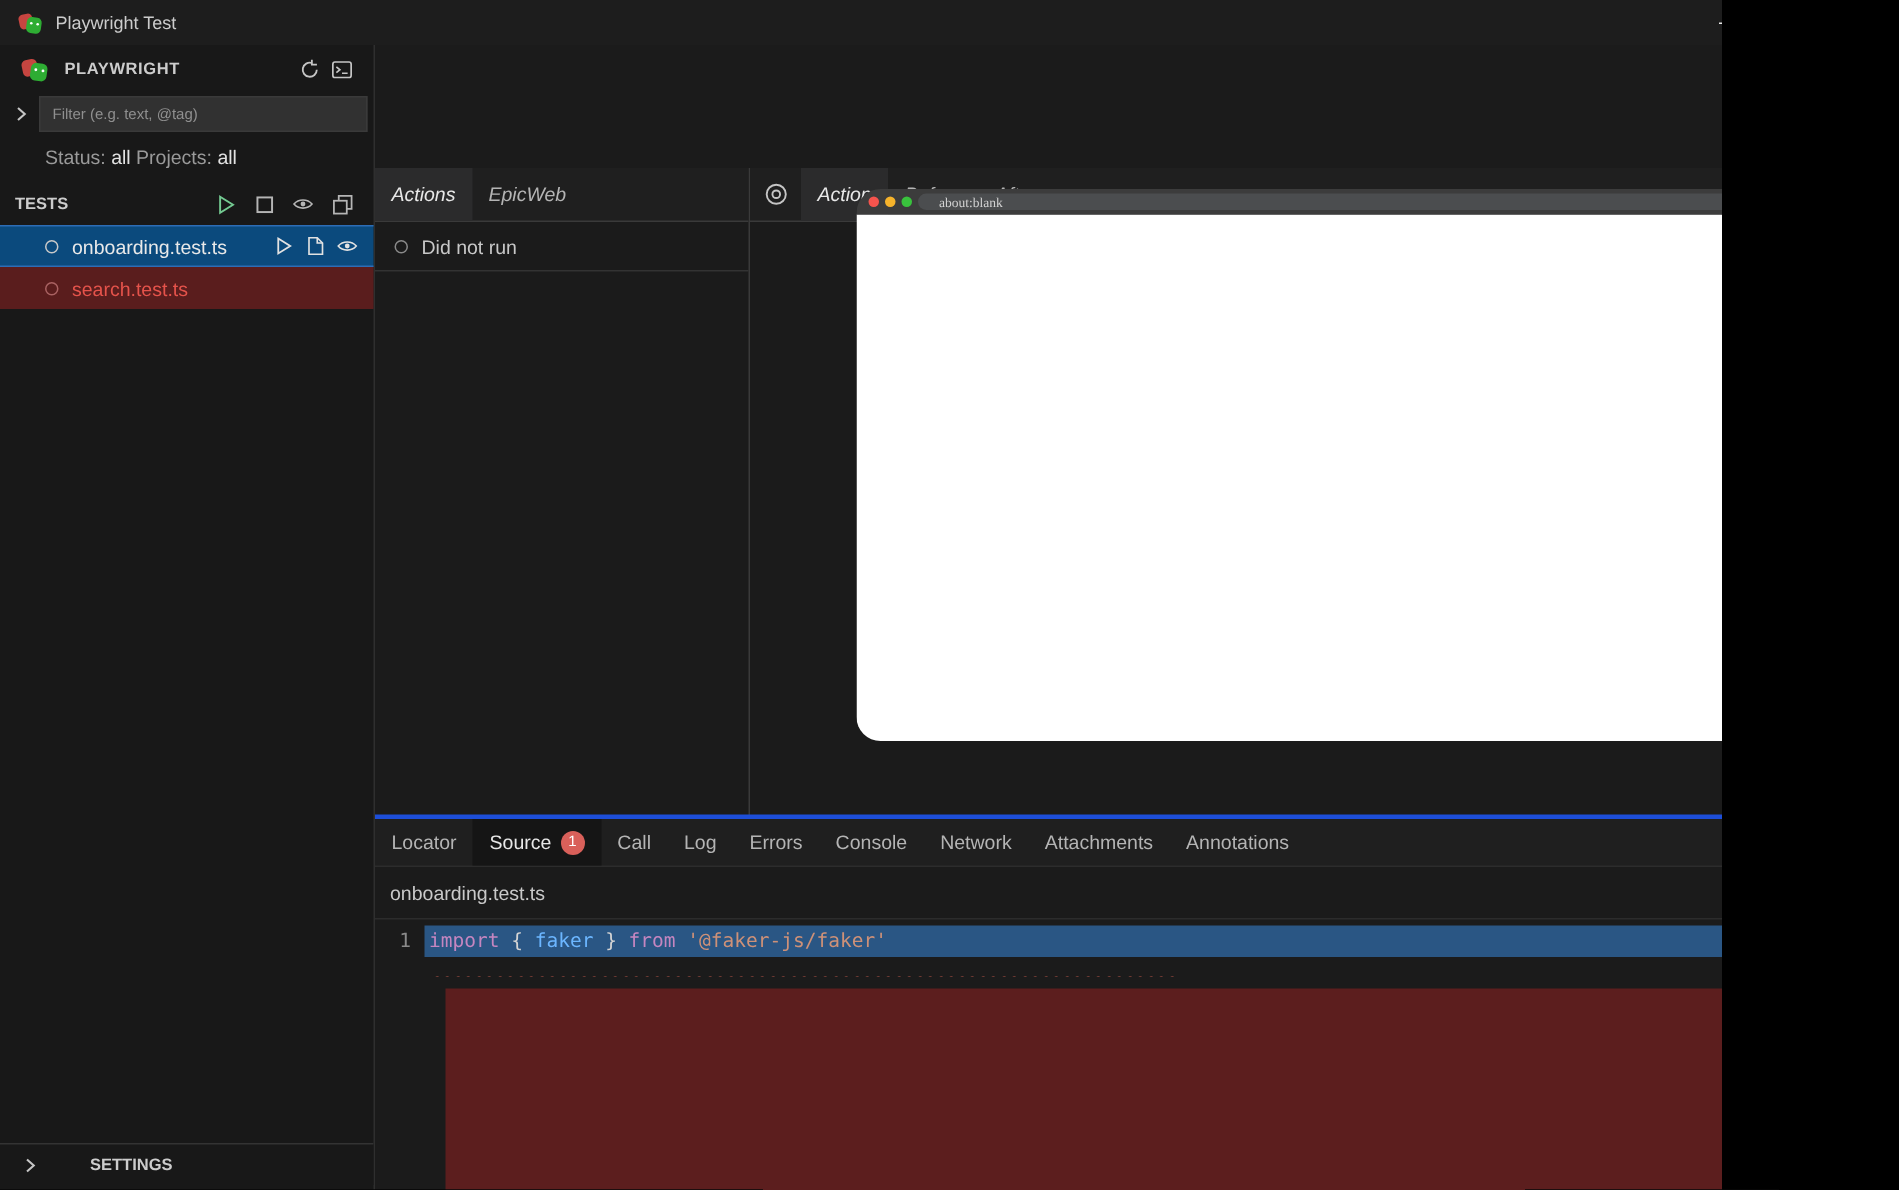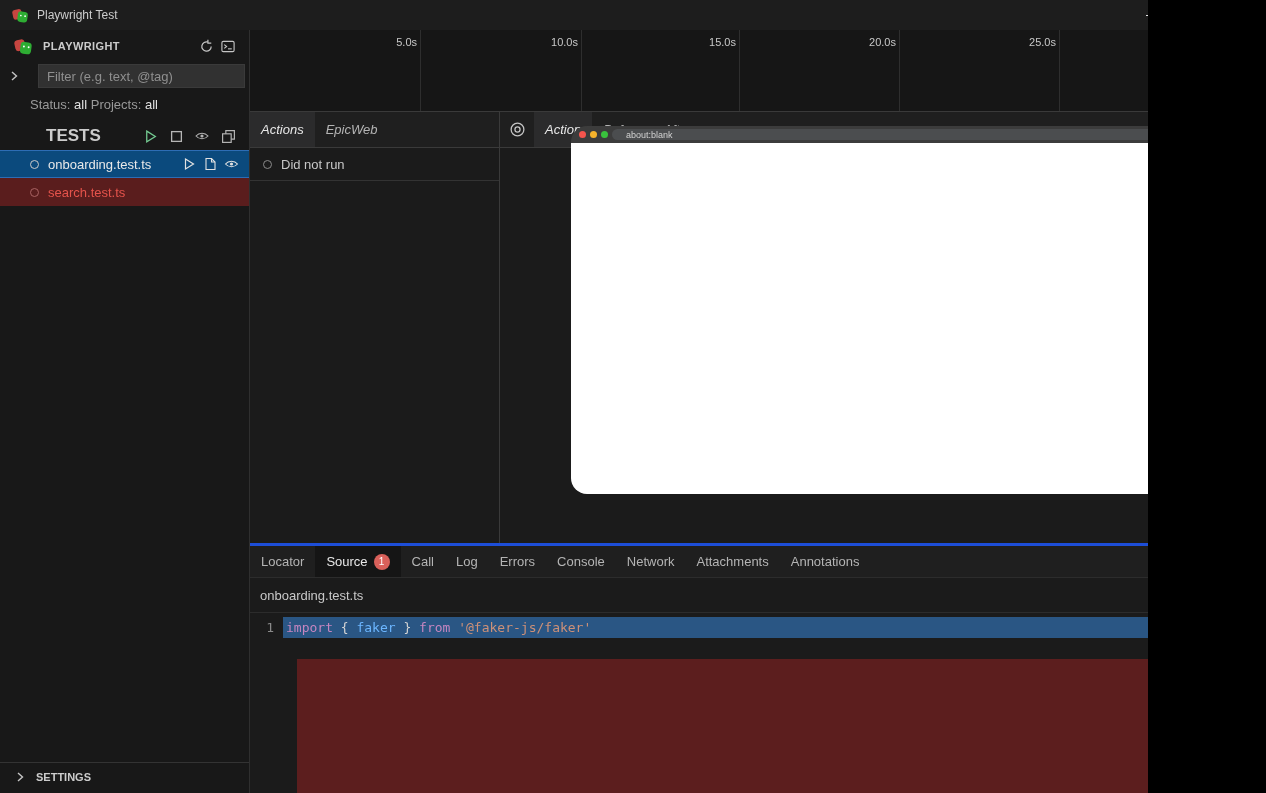--- a/index.html
+++ b/index.html
@@ -21,37 +21,37 @@
   .min-glyph { width:11px; height:1px; background:#e8e8e8; }
   .max-glyph { width:10px; height:10px; border:1px solid #e8e8e8; }
 
   
   .sidebar { position:absolute; left:0; top:30px; width:250px; height:763px;
     background:#181818; border-right:1px solid #2f2f2f; }
   .sb-header { height:32px; display:flex; align-items:center; padding:0 10px 0 14px; }
   .sb-header .label { font-size:11px; font-weight:bold; letter-spacing:.4px; color:#cccccc; margin-left:10px; flex:1; }
   .sb-icon-btn { width:22px; height:22px; display:flex; align-items:center; justify-content:center; border-radius:4px; }
   .filter-row { display:flex; align-items:center; padding:2px 4px 2px 8px; }
-  .filter-input { flex:1; margin-left:18px; height:24px; background:#313131; border:1px solid #3a3a3a;
-    color:#cccccc; font-size:13px; padding:0 8px; outline:none; font-family:"Liberation Sans",sans-serif; }
+  .filter-input { flex:1; margin-left:6px; height:24px; background:#313131; border:1px solid #3a3a3a;
+    color:#cccccc; font-size:10px; padding:0 8px; outline:none; font-family:"Liberation Sans",sans-serif; }
   .filter-input::placeholder { color:#8f8f8f; }
   .status-row { padding:7px 8px 6px 30px; font-size:13px; color:#9a9a9a; }
   .status-row b { color:#e2e2e2; font-weight:normal; }
   .tests-header { height:28px; display:flex; align-items:center; padding:0 10px; margin-top:4px; }
-  .tests-header .label { font-size:17px; font-weight:bold; color:#cccccc; flex:1;margin-left:36px; }
+  .tests-header .label { font-size:11px; font-weight:bold; color:#cccccc; flex:1; }
   .tests-toolbar { display:flex; gap:4px; }
   .test-row { height:28px; display:flex; align-items:center; padding-left:30px; position:relative; }
   .test-row .ring { width:9px; height:9px; border-radius:50%; border:1.5px solid #c9c9c9; margin-right:9px; flex:none; }
   .test-row .name { flex:1; }
   .test-row.selected { background:#0b4a7d; border-top:1px solid #2d6db5; border-bottom:1px solid #2d6db5; color:#e9e9e9; }
   .test-row.failed { background:#5a1d1d; color:#e5534b; }
   .test-row.failed .ring { border-color:#a96262; }
   .row-icons { display:flex; gap:7px; padding-right:10px; }
   .settings-row { position:absolute; left:0; bottom:3px; width:249px; height:28px;
-    border-top:1px solid #333; display:flex; align-items:center; padding-left:14px; background:#181818; }
+    border-top:1px solid #333; display:flex; align-items:center; padding-left:14px; background:#181818;gap:24px; }
   .settings-row .label { font-size:11px; font-weight:bold; color:#cccccc; margin-left:10px; }
   .sb-squiggle { position:absolute; left:55px; bottom:-9px; width:185px; overflow:hidden;
     font-size:12px; color:transparent; text-decoration:underline wavy #d7a24a 1px; text-decoration-skip-ink:none; white-space:nowrap; }
 
   
   .timeline { position:absolute; left:250px; top:30px; width:1016px; height:82px;
     background:#161616; border-bottom:1px solid #3a3a3a; }
   .tick { position:absolute; top:0; bottom:0; width:0; border-left:1px solid #2e2e2e; }
   .tick .tick-label { position:absolute; right:4px; top:6px; font-size:11px; color:#c8c8c8; white-space:nowrap; }
 
@@ -63,21 +63,21 @@
   .tab.selected { background:#2b2b2c; color:#e8e8e8; }
   .didnotrun { height:33px; display:flex; align-items:center; gap:9px; padding-left:13px;
     border-bottom:1px solid #333; color:#c8c8c8; }
   .didnotrun .ring { width:9px; height:9px; border-radius:50%; border:1.5px solid #8a8a8a; }
   .snapshot-panel { flex:1; position:relative; }
   .snapshot-strip { height:36px; display:flex; align-items:stretch; border-bottom:1px solid #3a3a3a; background:#1f1f1f; }
   .strip-iconbox { width:34px; display:flex; align-items:center; justify-content:center; }
   .strip-right { margin-left:auto; display:flex; align-items:center; padding-right:10px; }
 
   
-  .browser { position:absolute; left:71px; top:14px; width:624px; height:368px; border-radius:16px; overflow:hidden; }
+  .browser { position:absolute; left:71px; top:14px; width:624px; height:368px; border-radius:16px; overflow:hidden;font-family:Liberation Serif, serif; }
   .browser-chrome { height:17px; background:#3c3c3c; display:flex; align-items:center; position:relative; }
   .dot { width:7px; height:7px; border-radius:50%; margin-left:4px; }
   .dot.red { background:#f5544d; margin-left:8px; }
   .dot.yellow { background:#f6b32b; }
   .dot.green { background:#39c23d; }
   .addr-pill { position:absolute; left:41px; right:24px; top:3px; height:11px; border-radius:6px;
     background:#4b4d4f; display:flex; align-items:center; }
   .addr-pill .url { font-size:9px; color:#d2d2d2; margin-left:14px; }
   .hamburger { position:absolute; right:6px; top:4px; width:12px; }
   .hamburger div { height:2px; background:#c9c9c9; margin-bottom:1px; border-radius:1px; }
@@ -239,40 +239,20 @@
 
     <div class="settings-row">
       <svg width="12" height="12" viewBox="0 0 12 12">
         <path d="M4 2 L8.5 6 L4 10" fill="none" stroke="#c5c5c5" stroke-width="1.4"></path>
       </svg>
       <span class="label">SETTINGS</span>
     </div>
     <div class="sb-squiggle">&nbsp;&nbsp;&nbsp;&nbsp;&nbsp;&nbsp;&nbsp;&nbsp;&nbsp;&nbsp;&nbsp;&nbsp;&nbsp;&nbsp;&nbsp;&nbsp;&nbsp;&nbsp;&nbsp;&nbsp;&nbsp;&nbsp;&nbsp;&nbsp;&nbsp;&nbsp;&nbsp;&nbsp;&nbsp;&nbsp;&nbsp;&nbsp;&nbsp;&nbsp;&nbsp;&nbsp;&nbsp;&nbsp;&nbsp;&nbsp;</div>
   </div>
 
-  <div class="timeline">
-    <div class="tick" style="left:170px">
-      <span class="tick-label">5.0s</span>
-      </div>
-    <div class="tick" style="left:331px">
-      <span class="tick-label">10.0s</span>
-      </div>
-    <div class="tick" style="left:489px">
-      <span class="tick-label">15.0s</span>
-      </div>
-    <div class="tick" style="left:649px">
-      <span class="tick-label">20.0s</span>
-      </div>
-    <div class="tick" style="left:809px">
-      <span class="tick-label">25.0s</span>
-      </div>
-    <div class="tick" style="left:966px">
-      <span class="tick-label">30.0s</span>
-      </div>
-  </div>
 
   <div class="mid">
 
     <div class="actions-panel">
       <div class="tabstrip">
         <div class="tab selected">
           <span>Actions</span>
           </div>
         <div class="tab">
           <span>EpicWeb</span>

